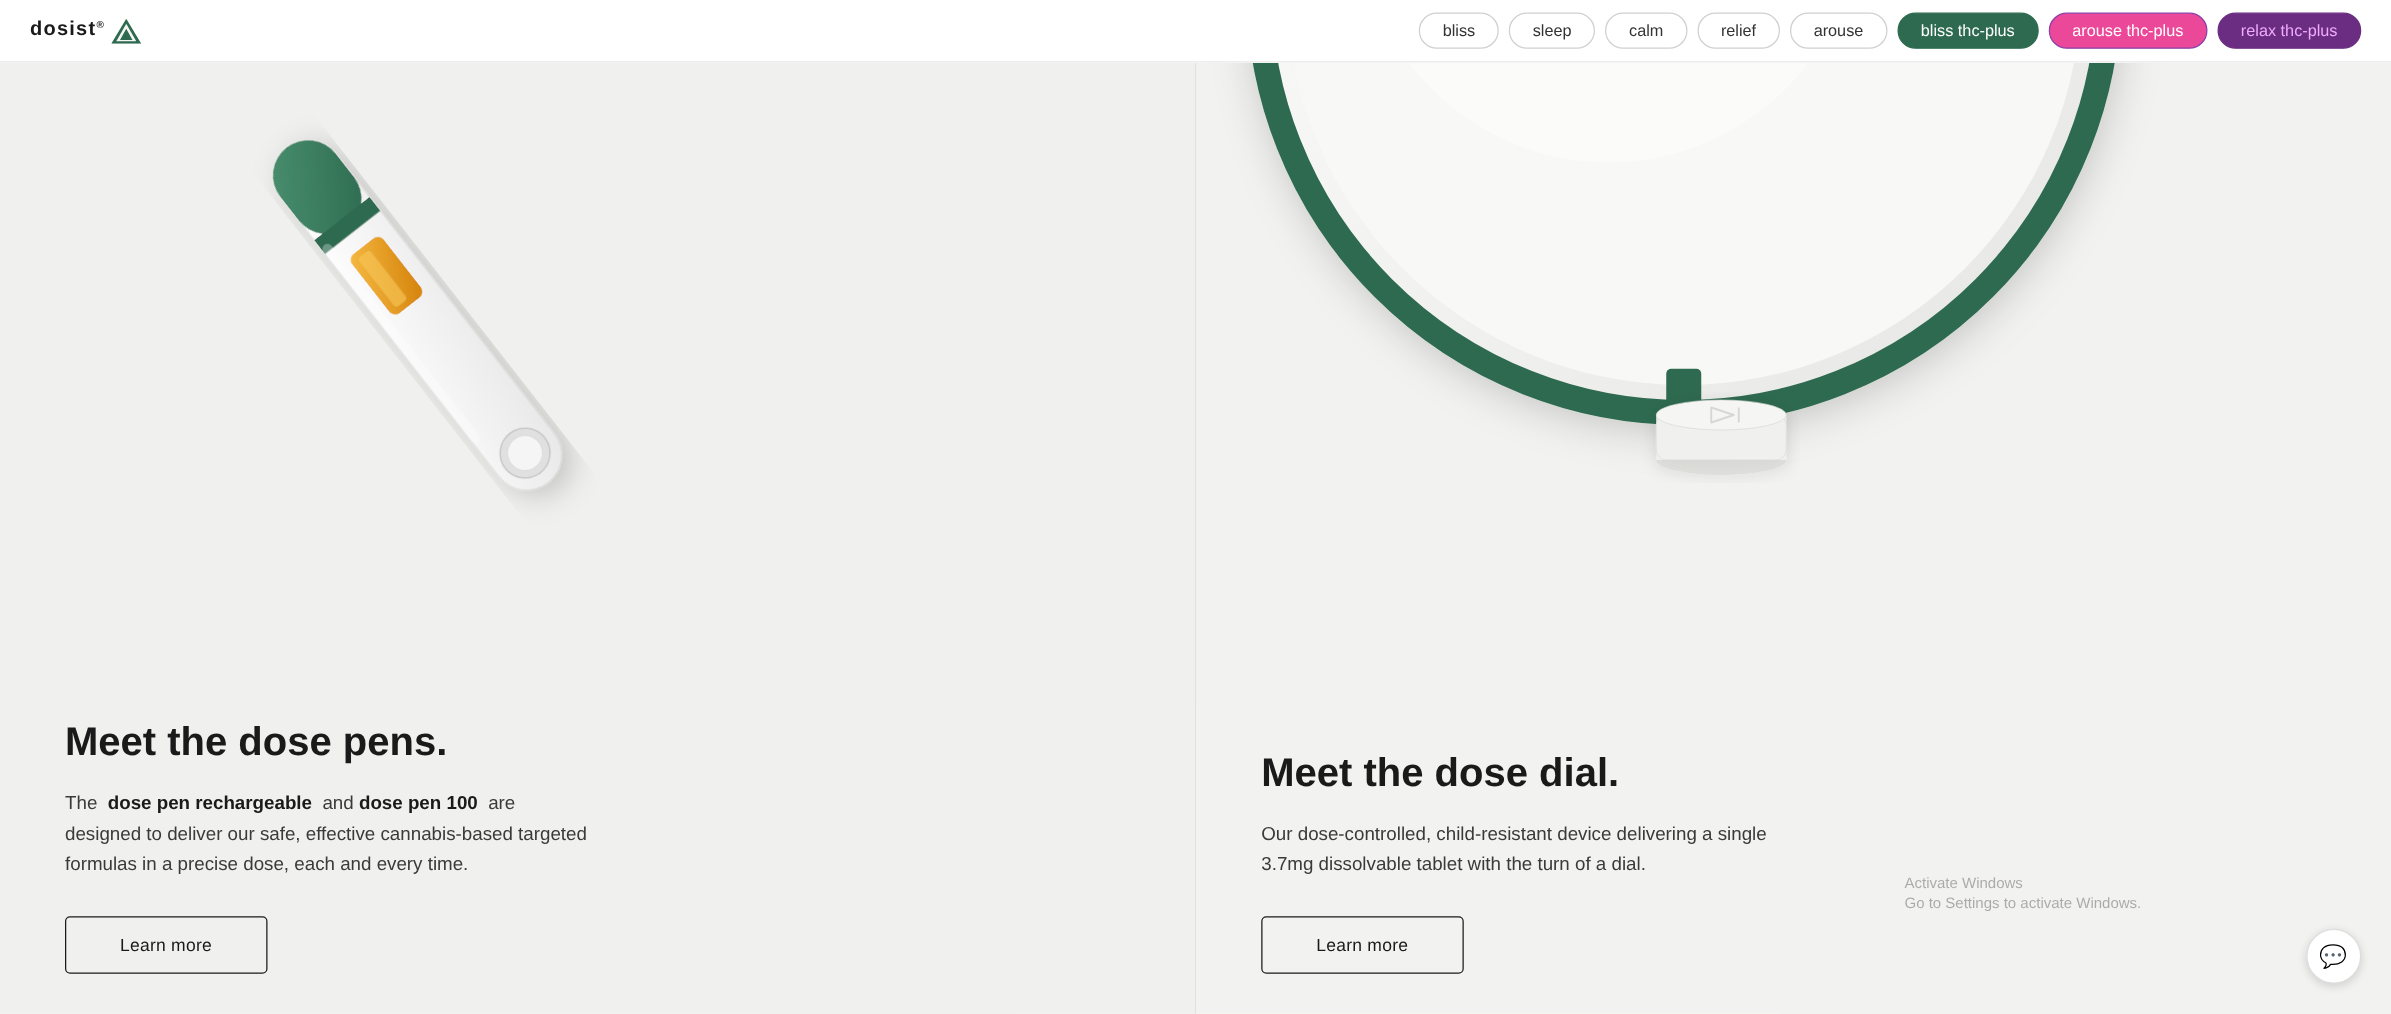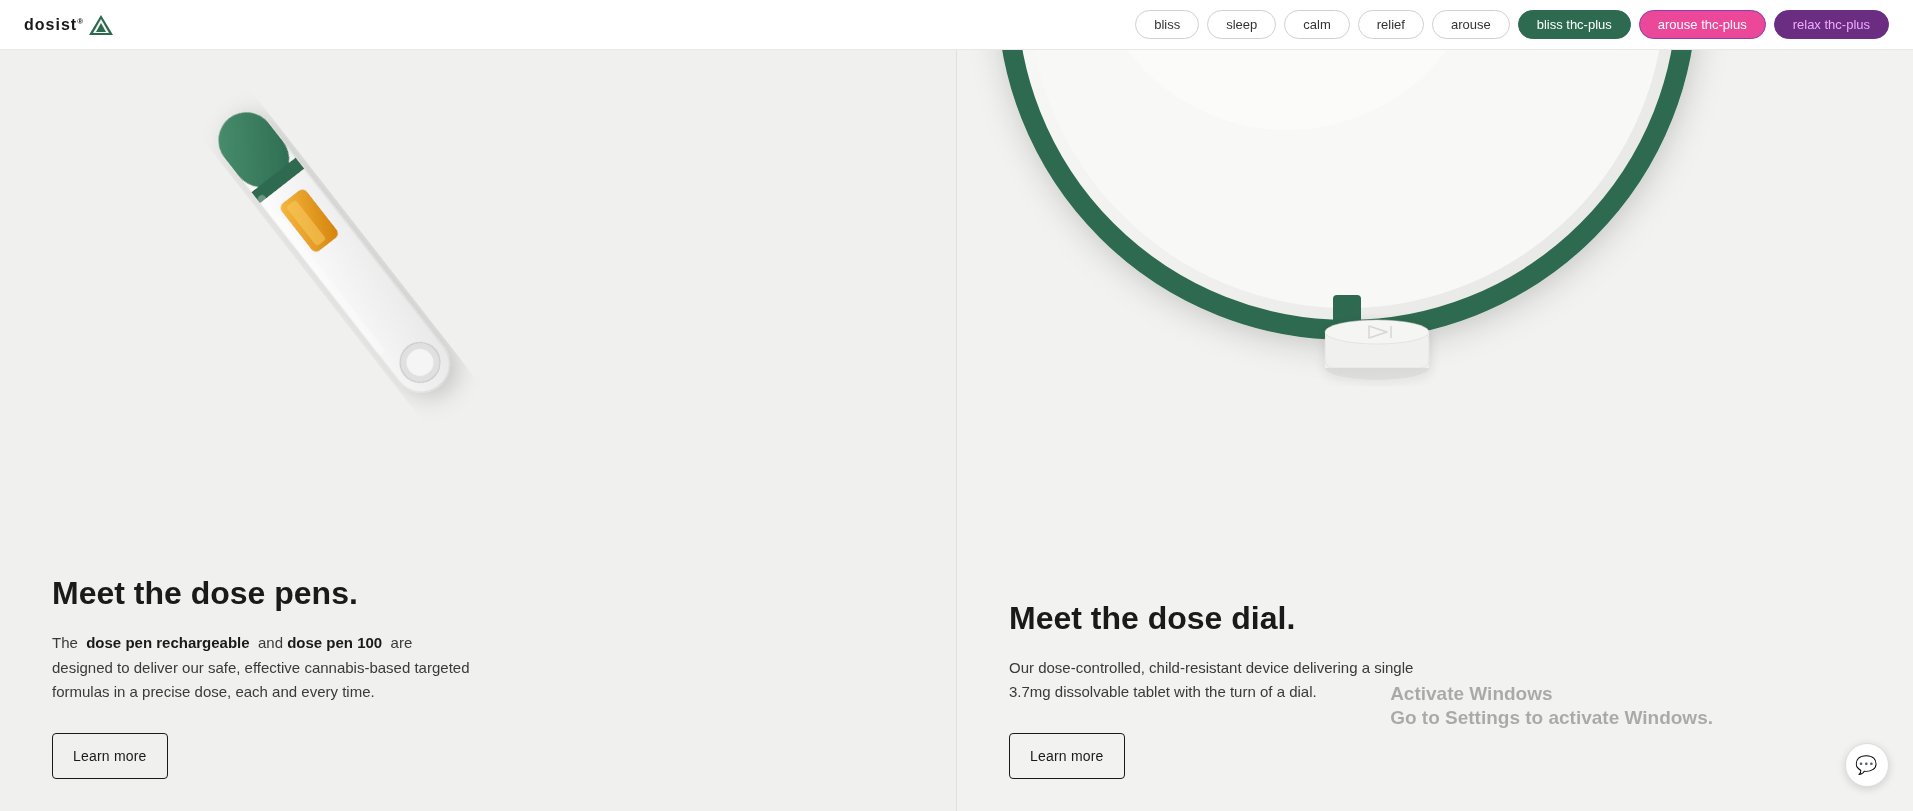--- a/index.html
+++ b/index.html
@@ -104,40 +104,39 @@
       line-height: 1.65;
       margin-bottom: 28px;
       max-width: 420px;
     }
     .panel-desc strong {
       font-weight: 700;
       color: #1a1a1a;
     }
     .learn-btn {
       display: inline-block;
-      padding: 14px 20px;
+      padding: 14px 43px;
       border: 1.5px solid #1a1a1a;
       border-radius: 4px;
       background: transparent;
       font-size: 14px;
       font-weight: 500;
       color: #1a1a1a;
       cursor: pointer;
       letter-spacing: 0.2px;
     }
 
     
     .activate-windows {
       position: fixed;
       bottom: 80px;
       right: 200px;
       color: rgba(0,0,0,0.3);
-      font-size: 19px;
+      font-size: 12px;
       pointer-events: none;
-      font-weight: bold;
     }
     .activate-windows p { margin: 2px 0; }
 
     
     .chat-btn {
       position: fixed;
       bottom: 24px;
       right: 24px;
       width: 44px; height: 44px;
       border-radius: 50%;

